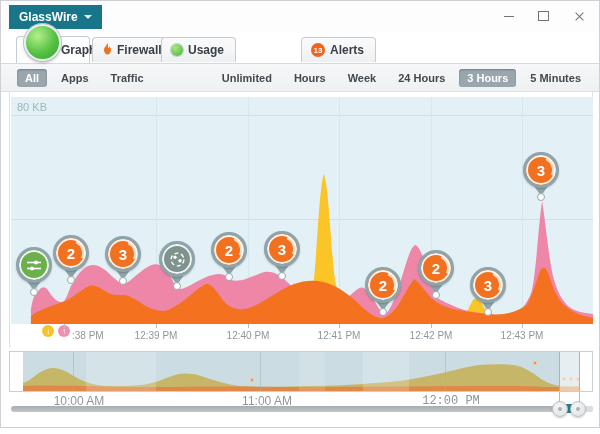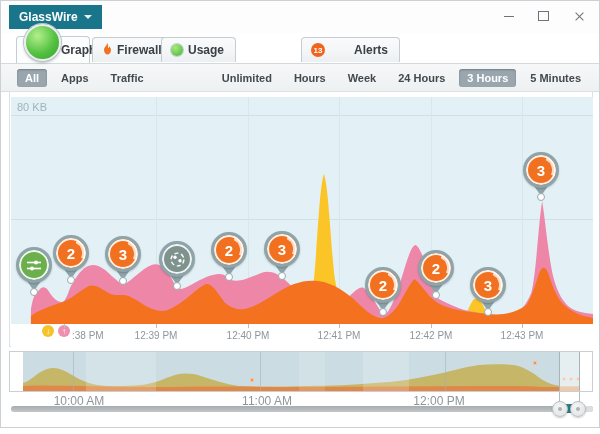--- a/index.html
+++ b/index.html
@@ -128,21 +128,21 @@
           </svg>
       </span>
       <span class="lbl" style="padding-right:11px;">Firewall</span>
     </div>
     <div class="tab" style="left:160px;">
       <span class="usage-ball"></span>
       <span class="lbl" style="padding-right:11px;text-align:right;">Usage</span>
     </div>
     <div class="tab" style="left:300px;">
       <span class="alert-badge">13</span>
-      <span class="lbl" style="padding-right:11px;margin-left:24px;">Alerts</span>
+      <span class="lbl" style="padding-right:11px;">Alerts</span>
     </div>
   </div>
   <div class="graph-ball"></div>
 
   <div class="toolbar">
     <div class="tb-left">
       <span class="tb-item sel">All</span>
       <span class="tb-item">Apps</span>
       <span class="tb-item">Traffic</span>
     </div>
@@ -272,21 +272,21 @@
       <span class="mini-dot" style="left:539px;top:25px;"></span>
       <span class="mini-dot" style="left:546px;top:25px;"></span>
       <span class="mini-dot" style="left:553px;top:25px;"></span>
     </div>
     <div class="selwin" style="left:549px;width:21px;"></div>
   </div>
 
   <div class="mini-labels">
     <span class="mini-lab" style="left:78px;">10:00 AM</span>
     <span class="mini-lab" style="left:266px;">11:00 AM</span>
-    <span class="mini-lab" style="left:438px;">12:00 PM</span>
+    <span class="mini-lab" style="left:450px;font-family:Liberation Mono, monospace;">12:00 PM</span>
   </div>
 
   <div class="guide" style="left:558px;top:391px;height:11px;"></div>
   <div class="guide" style="left:578px;top:391px;height:11px;"></div>
   <div class="sb-track"></div>
   <div class="sb-track-light"></div>
   <div class="sb-conn"></div>
   <div class="sb-handle" style="left:551px;">
       <i></i>
     </div>

